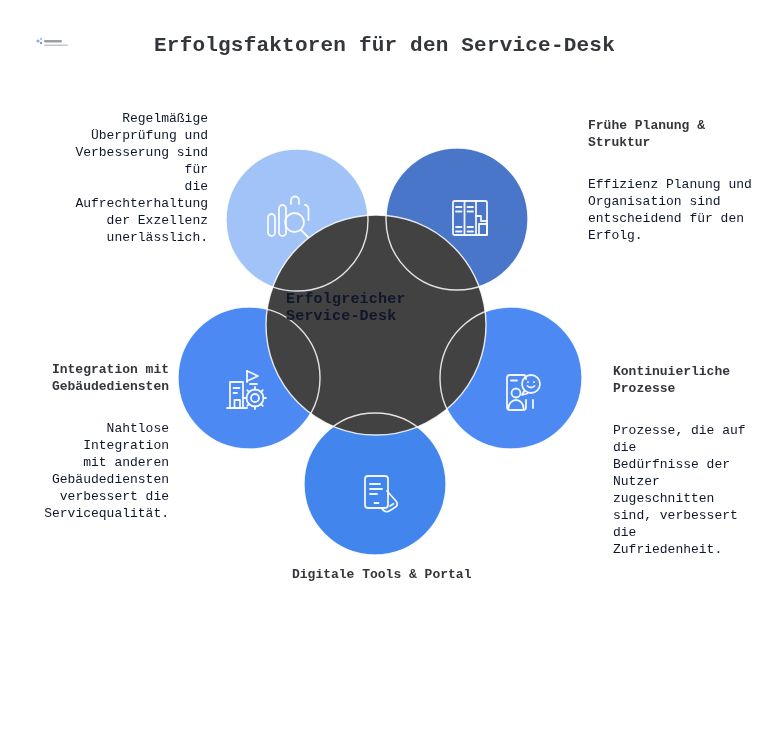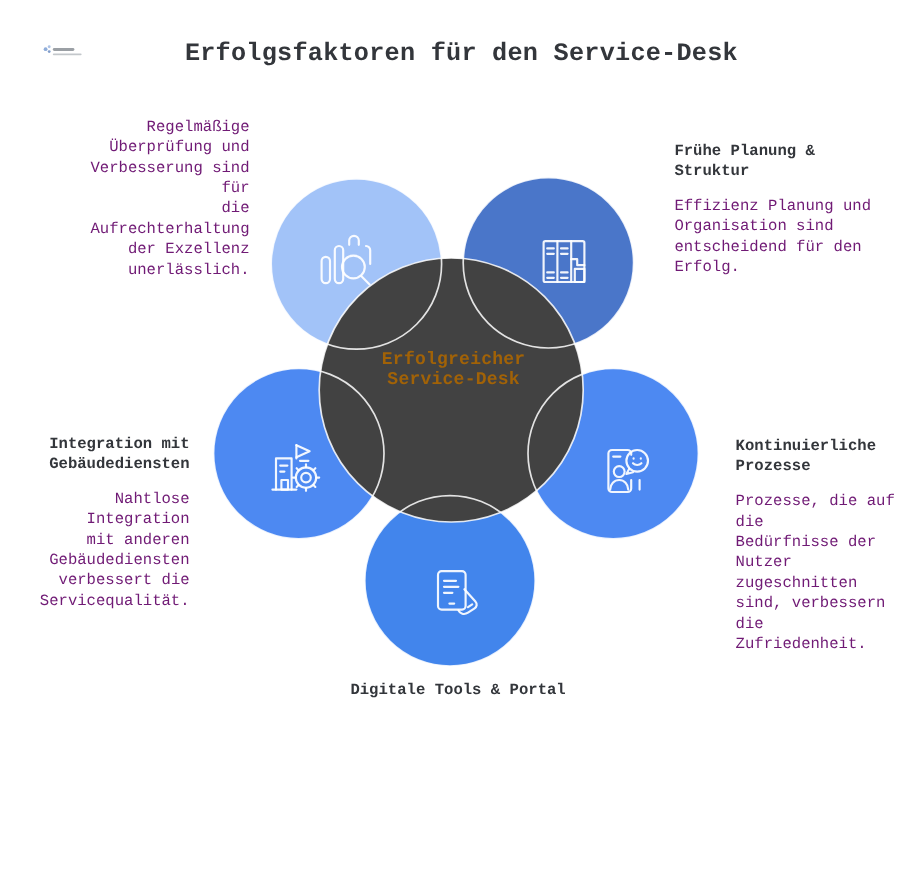--- a/index.html
+++ b/index.html
@@ -12,26 +12,26 @@
   }
   .title{
     position:absolute;left:0;top:34px;width:100%;
     text-align:center;font-size:21px;font-weight:bold;color:#33363b;
     margin:0;letter-spacing:.2px;
   }
   .logo{position:absolute;left:34px;top:36px;width:42px;height:16px;opacity:.85;}
   .diagram{position:absolute;left:0;top:0;}
   .center-label{
     position:absolute;left:286px;top:291px;width:184px;
-    text-align:center;color:#a16207;font-weight:bold;font-size:15px;
+    color:#0f172a;font-weight:bold;font-size:15px;
     line-height:17px;white-space:pre-line;letter-spacing:.2px;
   }
   .block{position:absolute;font-size:13px;line-height:17px;}
   .block .heading{font-weight:bold;color:#33363b;white-space:pre-line;}
-  .block .body{margin-top:12px;color:#701a75;white-space:pre-line;}
+  .block .body{margin-top:25px;color:#0f172a;white-space:pre-line;}
   .align-right{text-align:right;}
   .align-center{}
   .icon-stroke{stroke:#ffffff;stroke-opacity:.92;fill:none;stroke-width:1.8;
     stroke-linecap:round;stroke-linejoin:round;}
   .ring{fill:none;stroke:#ffffff;stroke-opacity:.85;stroke-width:1.4;}
 </style>
 </head>
 <body>
 
 <div class="canvas">
@@ -141,46 +141,46 @@
 
   <div class="block align-right" style="left:52px;top:85px;width:156px;">
     <div class="body">Regelmäßige
 Überprüfung und
 Verbesserung sind für
 die Aufrechterhaltung
 der Exzellenz
 unerlässlich.</div>
   </div>
 
-  <div class="block" style="left:562px;top:117px;width:168px;">
+  <div class="block" style="left:588px;top:117px;width:168px;">
     <div class="heading">Frühe Planung &amp;
 Struktur</div>
     <div class="body">Effizienz Planung und
 Organisation sind
 entscheidend für den
 Erfolg.</div>
   </div>
 
-  <div class="block align-right" style="left:26px;top:361px;width:132px;">
+  <div class="block align-right" style="left:37px;top:361px;width:132px;">
     <div class="heading">Integration mit
 Gebäudediensten</div>
     <div class="body">Nahtlose Integration
 mit anderen
 Gebäudediensten
 verbessert die
 Servicequalität.</div>
   </div>
 
   <div class="block" style="left:613px;top:363px;width:142px;">
     <div class="heading">Kontinuierliche
 Prozesse</div>
     <div class="body">Prozesse, die auf die
 Bedürfnisse der
 Nutzer zugeschnitten
-sind, verbessern die
+sind, verbessert die
 Zufriedenheit.</div>
   </div>
 
   <div class="block align-center" style="left:292px;top:566px;width:186px;">
     <div class="heading">Digitale Tools &amp; Portal</div>
   </div>
 
 </div>
 
 </body></html>

